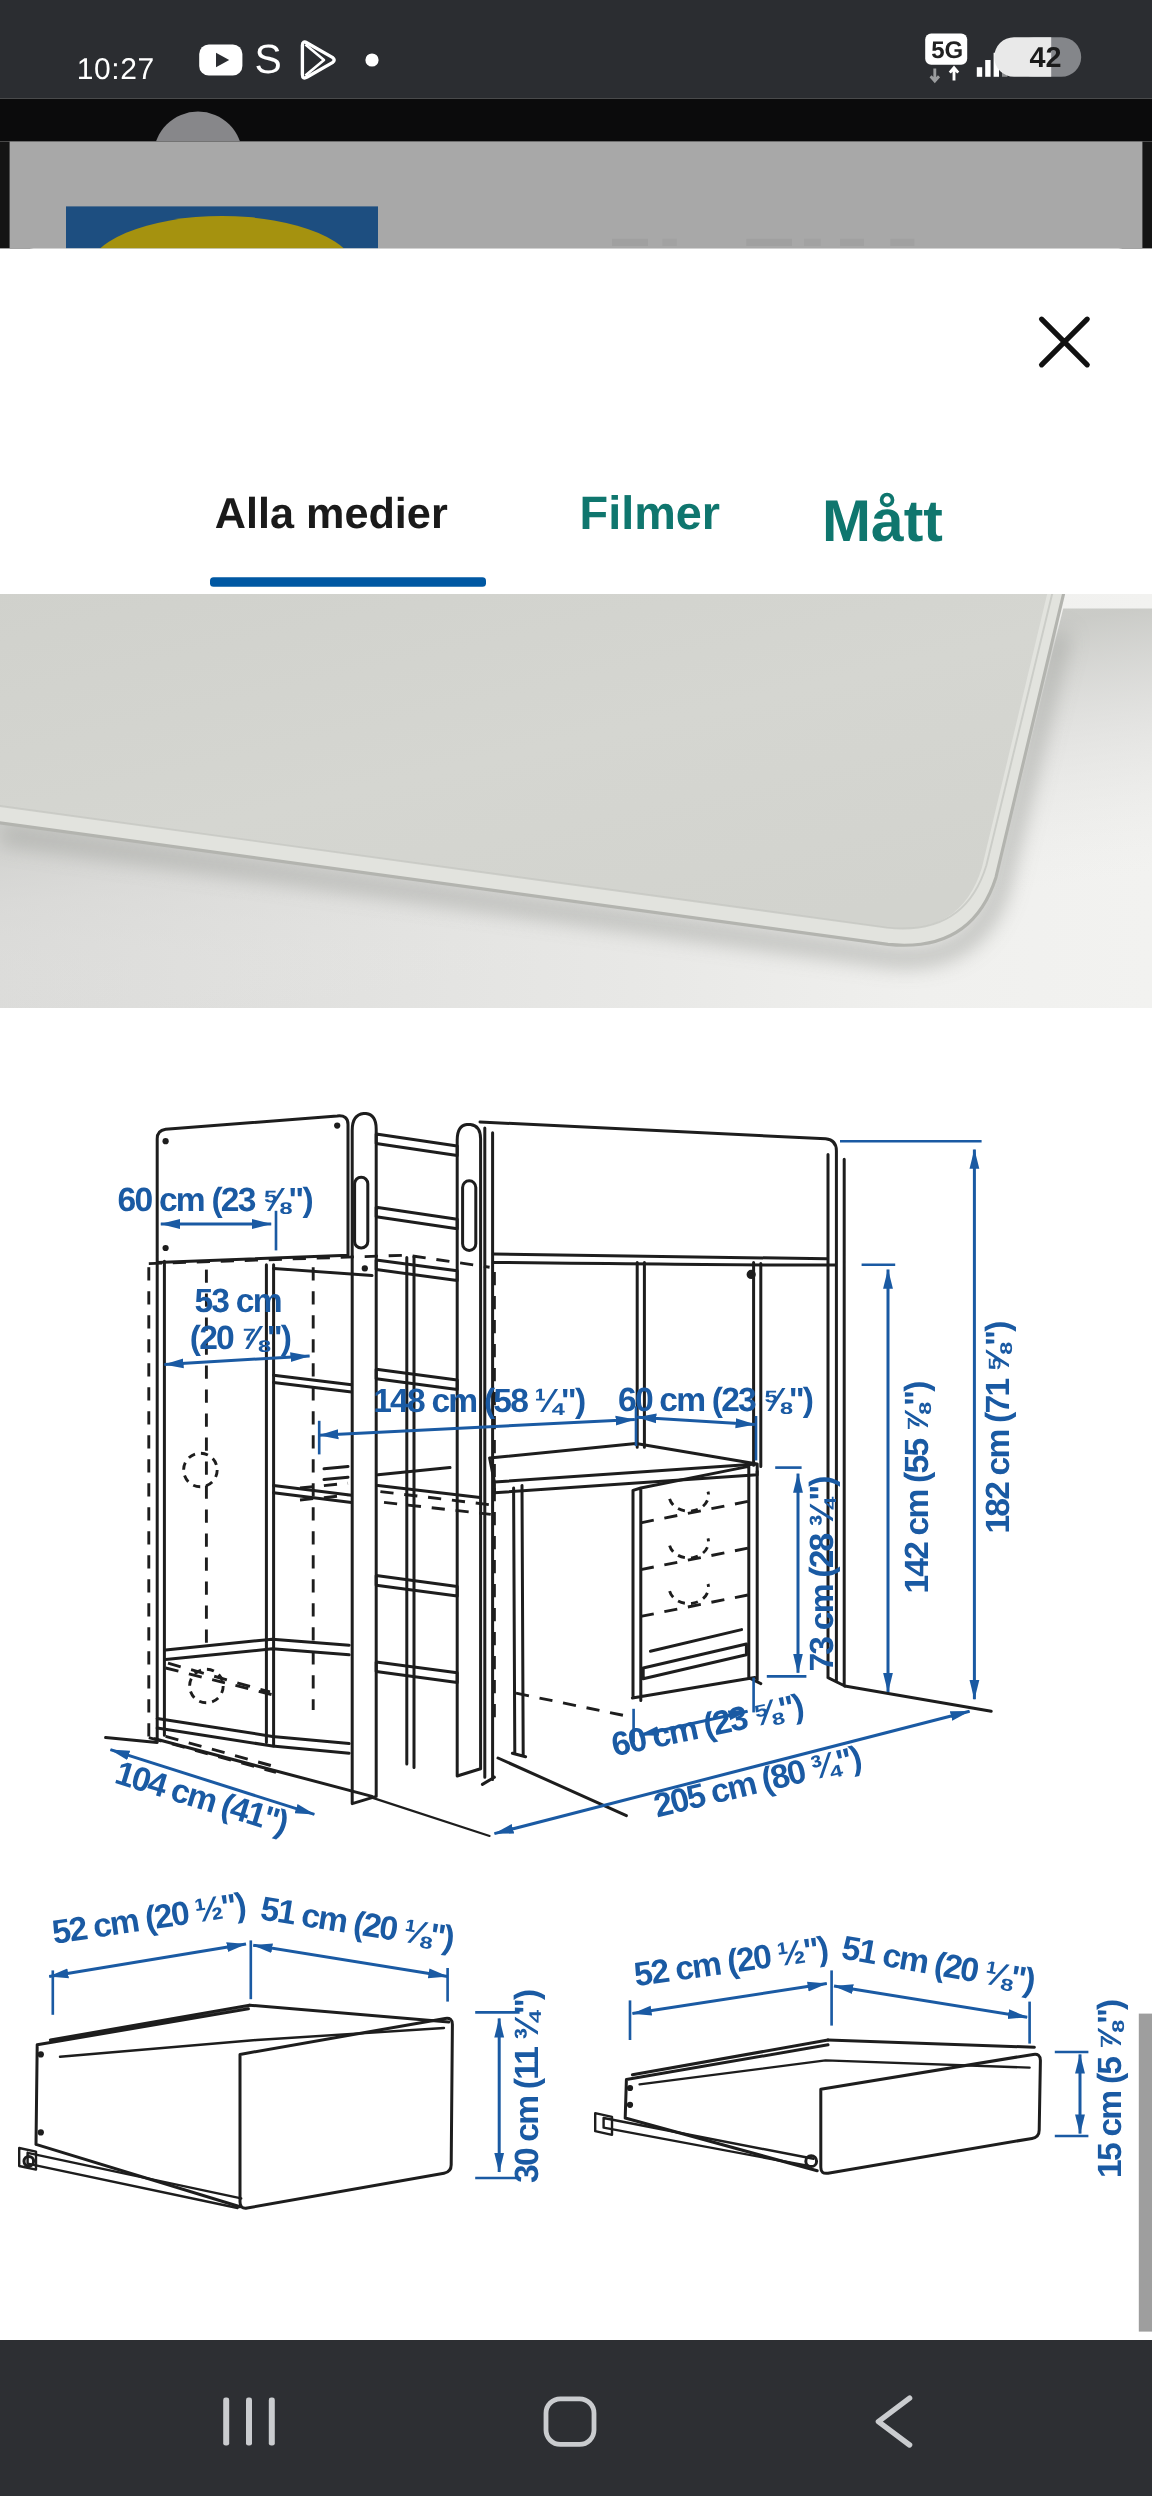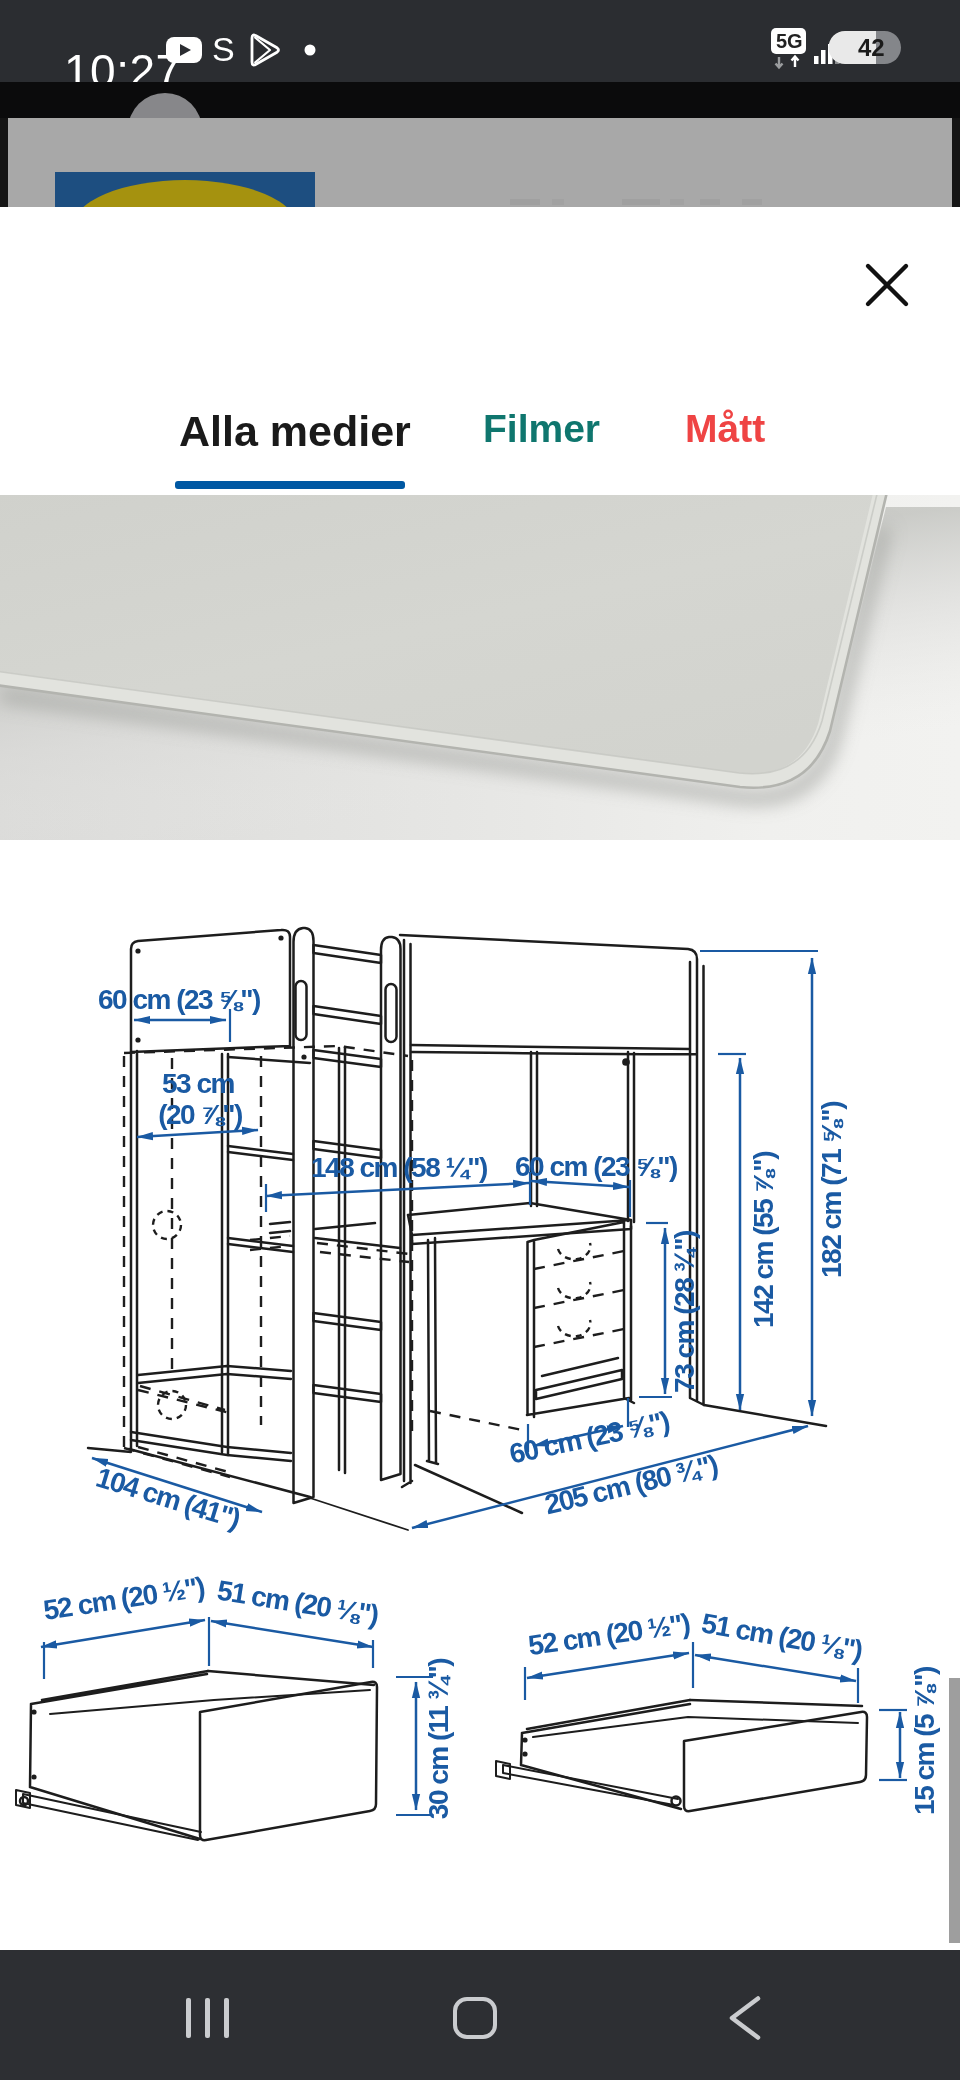--- a/index.html
+++ b/index.html
@@ -4,21 +4,21 @@
 <style>
   html,body{margin:0;padding:0;}
   body{width:960px;height:2080px;position:relative;background:#fff;
        font-family:"Liberation Sans",sans-serif;overflow:hidden;}
   .abs{position:absolute;}
 </style>
 </head>
 <body>
 
 <div class="abs" style="left:0;top:0;width:960px;height:82px;background:#2b2d31;"></div>
-<div class="abs" style="left:64px;top:24px;color:#fff;font-size:46px;font-weight:400;letter-spacing:0.5px;margin-top:20px;">10:27</div>
+<div class="abs" style="left:64px;top:24px;color:#fff;font-size:25px;font-weight:400;letter-spacing:0.5px;margin-top:20px;">10:27</div>
 <svg class="abs" style="left:160px;top:28px;" width="170" height="44" viewBox="0 0 170 44">
   <rect x="6" y="9" width="36" height="26" rx="8" fill="#fff"></rect>
   <path d="M20 16 L31 22 L20 28 Z" fill="#2b2d31"></path>
   <text x="52" y="33" fill="#fff" font-size="34" font-weight="400" font-family="Liberation Sans">S</text>
   <path d="M92 10 L92 34 Q92 38.5 96 36.2 L117 24.2 Q120 22 117 19.8 L96 7.8 Q92 5.5 92 10 Z" fill="none" stroke="#fff" stroke-width="2.8" stroke-linejoin="round"></path>
   <path d="M94.5 9 L110 22 L94.5 35" fill="none" stroke="#fff" stroke-width="2.2" stroke-linejoin="round"></path>
   <circle cx="150" cy="22" r="5.5" fill="#fff"></circle>
 </svg>
 <svg class="abs" style="left:768px;top:26px;" width="145" height="44" viewBox="0 0 145 44">
   <rect x="3" y="2" width="35" height="26" rx="5" fill="#fff"></rect>
@@ -52,23 +52,23 @@
   <div class="abs" style="left:700px;top:81px;width:20px;height:6px;background:#a1a1a1;"></div>
   <div class="abs" style="left:742px;top:81px;width:20px;height:6px;background:#a1a1a1;"></div>
 </div>
 
 <div class="abs" style="left:0;top:207px;width:960px;height:1743px;background:#fff;border-radius:28px 28px 0 0;"></div>
 
 <svg class="abs" style="left:864px;top:262px;" width="46" height="46" viewBox="0 0 46 46">
   <path d="M4 4 L42 42 M42 4 L4 42" stroke="#111" stroke-width="4.4" stroke-linecap="round"></path>
 </svg>
 
-<div class="abs" style="left:179px;top:407px;font-size:43px;font-weight:bold;color:#1a1a1a;">Alla medier</div>
+<div class="abs" style="left:179px;top:407px;font-size:36px;font-weight:bold;color:#1a1a1a;">Alla medier</div>
 <div class="abs" style="left:483px;top:407px;font-size:39px;font-weight:bold;color:#0f766e;">Filmer</div>
-<div class="abs" style="left:685px;top:407px;font-size:39px;font-weight:bold;color:#ef4444;">Mått</div>
+<div class="abs" style="left:685px;top:407px;font-size:49px;font-weight:bold;color:#0f766e;">Mått</div>
 <div class="abs" style="left:175px;top:481px;width:230px;height:8px;background:#0058a3;border-radius:3px;"></div>
 
 <svg class="abs" style="left:0;top:495px;" width="960" height="345" viewBox="0 0 960 345">
   <defs>
     <linearGradient id="phBg" x1="0" y1="0" x2="1" y2="0">
       <stop offset="0" stop-color="#dadad8"></stop>
       <stop offset="0.55" stop-color="#e8e8e6"></stop>
       <stop offset="0.8" stop-color="#f0f0ee"></stop>
       <stop offset="1" stop-color="#f2f2f0"></stop>
     </linearGradient>

